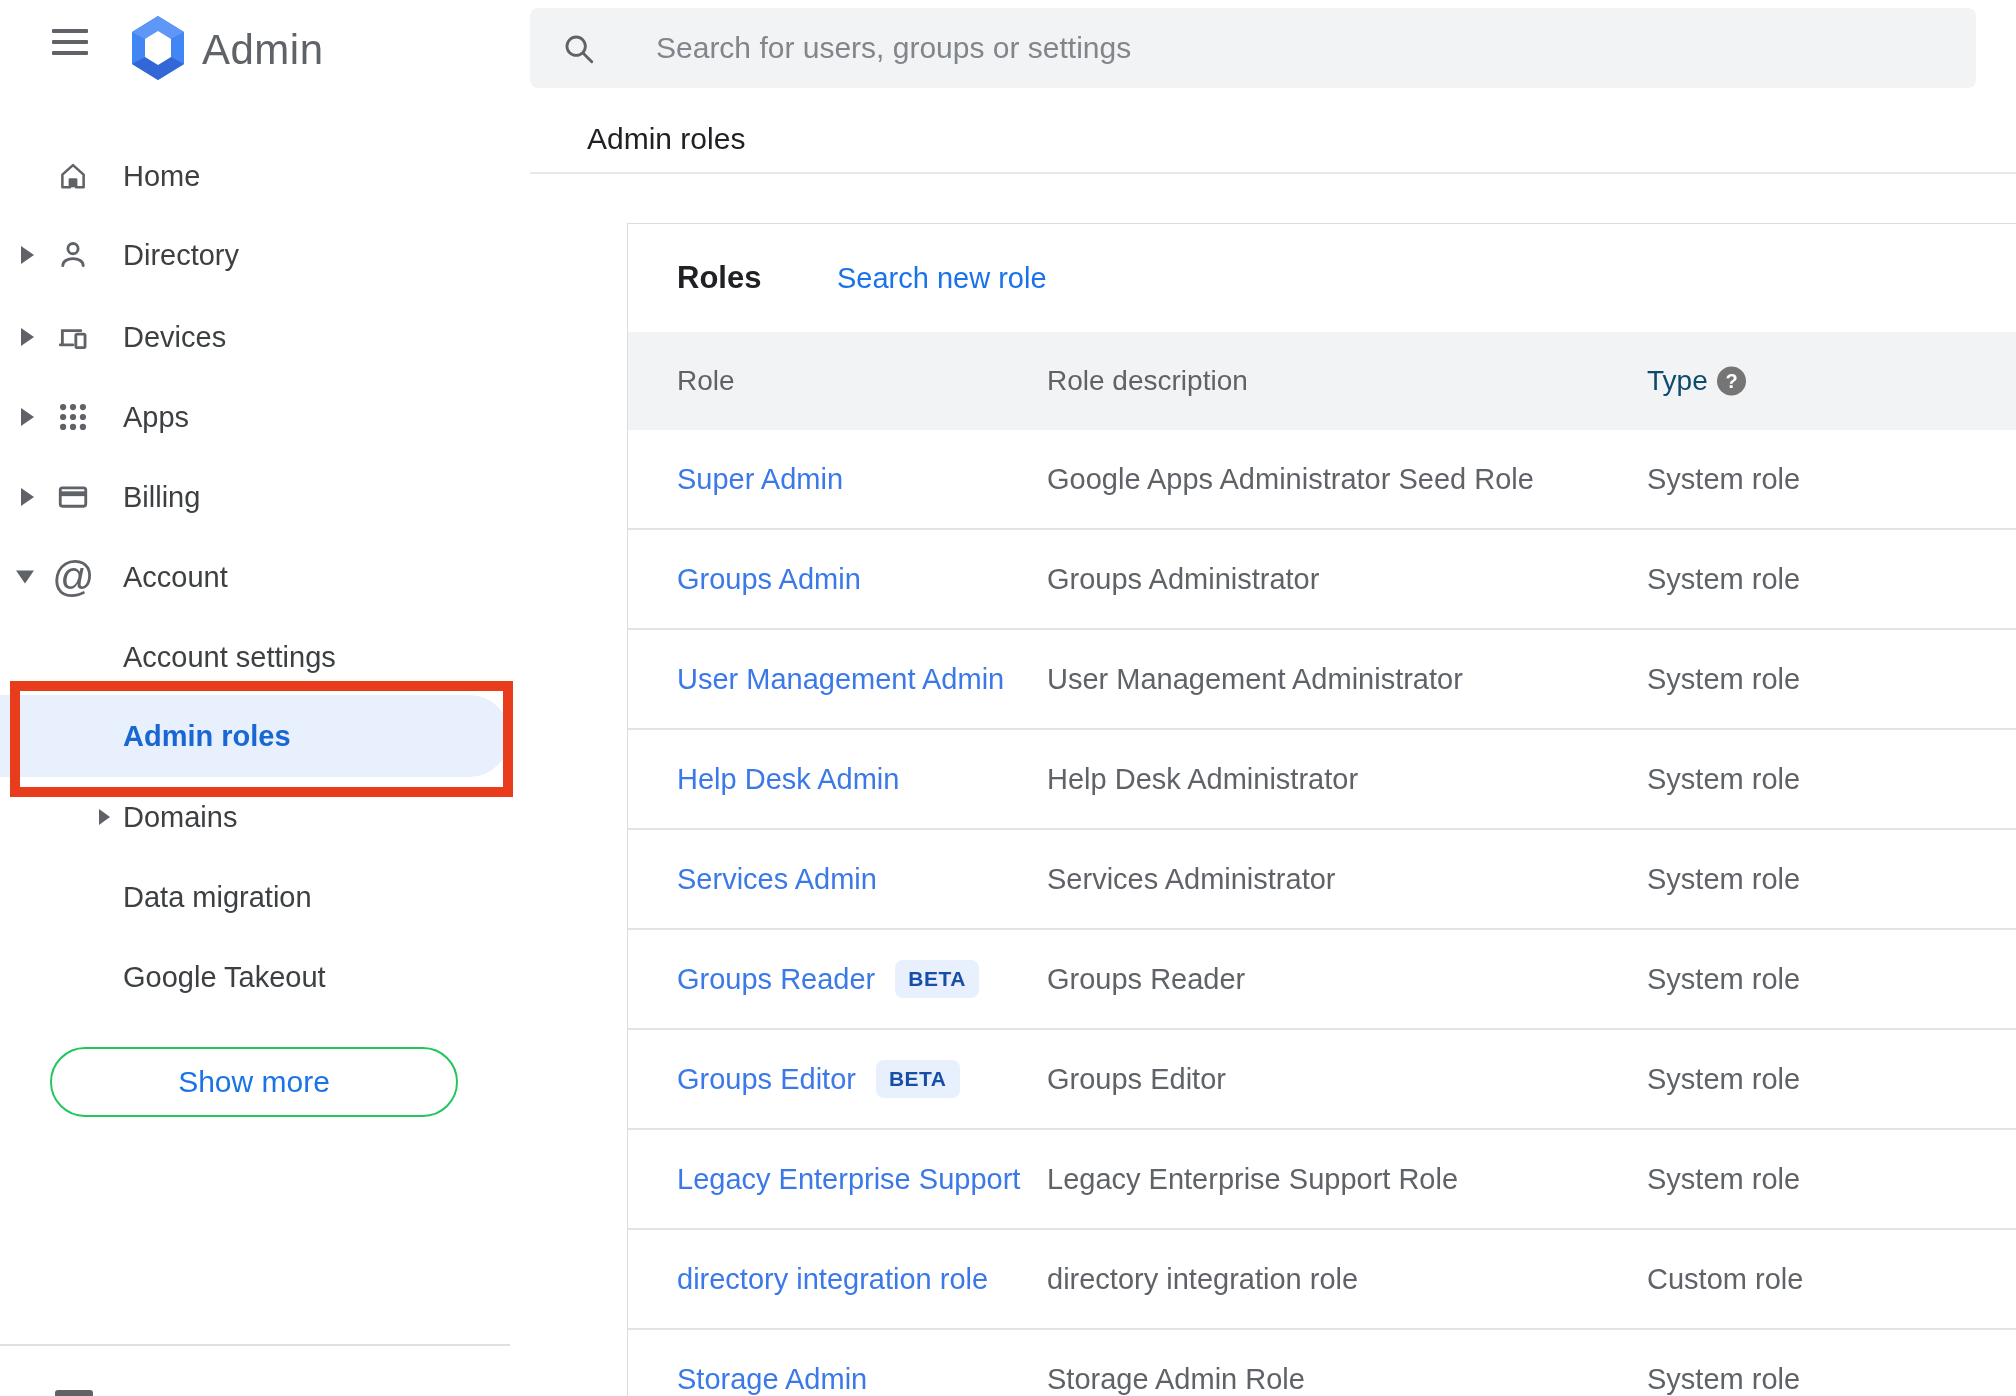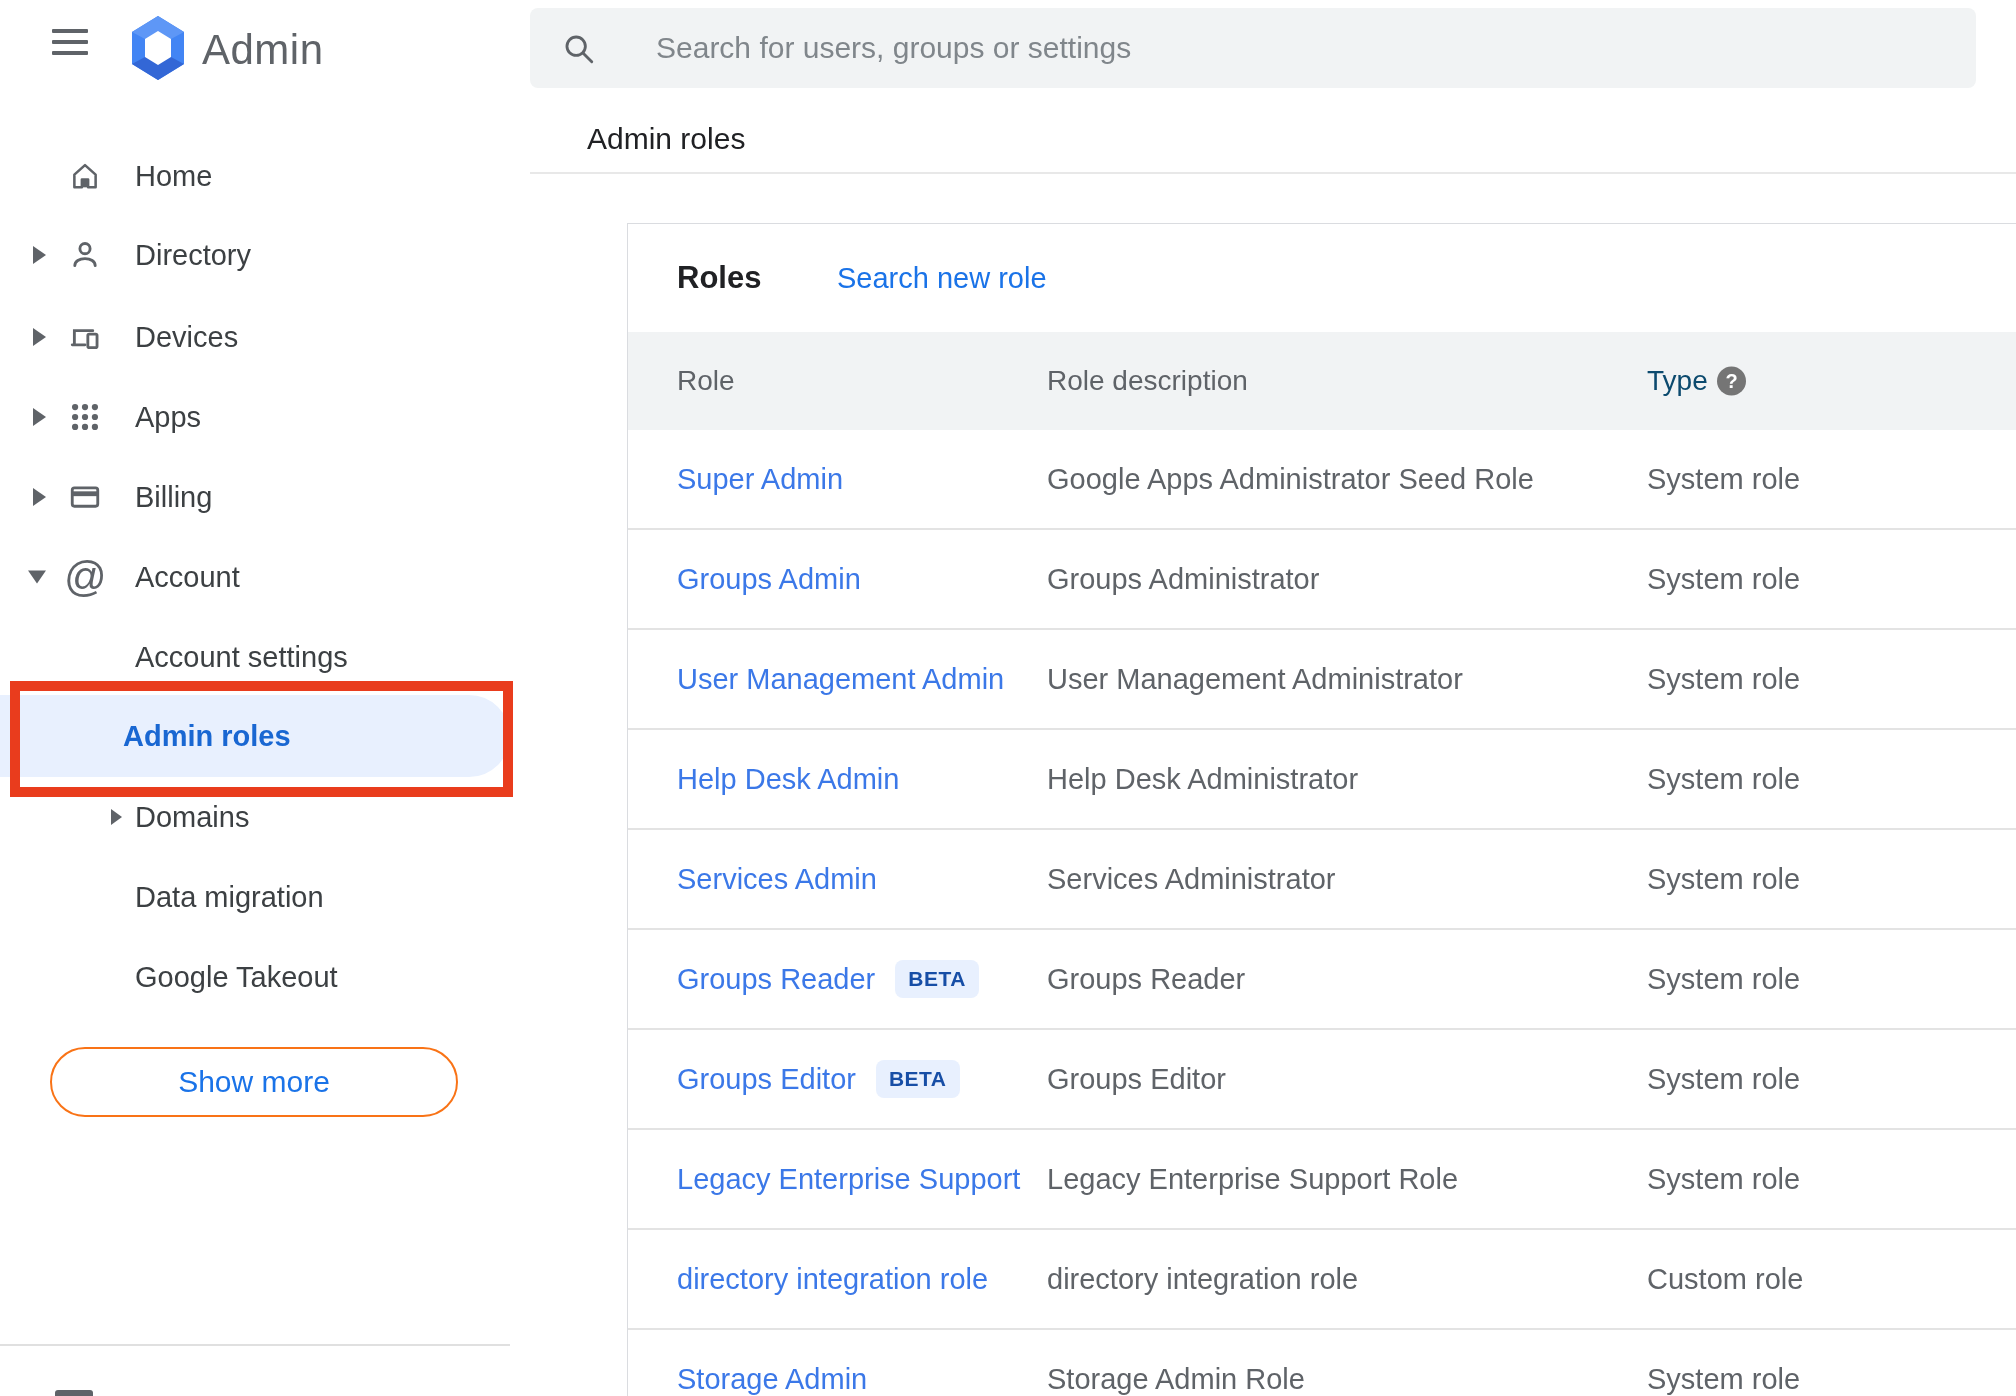--- a/index.html
+++ b/index.html
@@ -13,37 +13,37 @@
   .hamburger span{display:block;width:36px;height:4px;background:#5f6368;border-radius:1px;margin-bottom:7px;}
   .logo{position:absolute;left:128px;top:16px;width:60px;height:64px;}
   .logo-text{position:absolute;left:202px;top:26px;font-size:42px;color:#5f6368;letter-spacing:0.5px;}
   .searchbar{position:absolute;left:530px;top:8px;width:1446px;height:80px;background:#f1f3f4;border-radius:8px;}
   .search-icon{position:absolute;left:32px;top:24px;}
   .search-placeholder{position:absolute;left:126px;top:50%;transform:translateY(-50%);font-size:30px;color:#80868b;white-space:nowrap;}
   .breadcrumb{position:absolute;left:587px;top:122px;font-size:30px;color:#202124;}
   .top-divider{position:absolute;left:530px;top:172px;width:1486px;height:2px;background:#e8e8e8;}
 
   
-  .nav-item{position:absolute;left:12px;width:520px;height:82px;transform:translateY(-50%);cursor:pointer;text-align:right;}
+  .nav-item{position:absolute;left:0;width:520px;height:82px;transform:translateY(-50%);cursor:pointer;text-align:right;}
   .nav-arrow-r{position:absolute;left:21px;top:50%;transform:translateY(-50%);width:0;height:0;
     border-left:13px solid #5f6368;border-top:9px solid transparent;border-bottom:9px solid transparent;}
   .nav-arrow-d{position:absolute;left:16px;top:50%;transform:translateY(-50%);width:0;height:0;
     border-top:13px solid #5f6368;border-left:9px solid transparent;border-right:9px solid transparent;}
   .sub-arrow-r{position:absolute;left:99px;top:50%;transform:translateY(-50%);width:0;height:0;
     border-left:11px solid #5f6368;border-top:8px solid transparent;border-bottom:8px solid transparent;}
   .nav-icon{position:absolute;left:56px;top:50%;transform:translateY(-50%);width:34px;height:34px;color:#5f6368;}
   .nav-icon svg{display:block;}
   .at-glyph{position:absolute;left:52px;top:50%;transform:translateY(-50%);font-size:42px;color:#5f6368;font-weight:400;}
   .nav-label{position:absolute;left:123px;top:50%;transform:translateY(-50%);font-size:29px;color:#3c4043;white-space:nowrap;}
   .selected-pill{position:absolute;left:0;top:695px;width:510px;height:82px;background:#e8f0fe;border-radius:0 41px 41px 0;cursor:pointer;}
   .selected-pill .nav-label{color:#1967d2;font-weight:bold;}
   .red-annotation{position:absolute;left:10px;top:681px;width:503px;height:116px;box-sizing:border-box;
     border:10px solid #e93c1d;pointer-events:none;}
   .show-more{position:absolute;left:50px;top:1047px;width:408px;height:70px;box-sizing:border-box;
-    border:2px solid #f97316;border-radius:35px;background:#fff;display:flex;align-items:center;justify-content:center;
+    border:2px solid #22c55e;border-radius:35px;background:#fff;display:flex;align-items:center;justify-content:center;
     font-size:30px;color:#1a73e8;cursor:pointer;}
   .sidebar-bottom-divider{position:absolute;left:0;top:1344px;width:510px;height:2px;background:#e0e0e0;}
   .bottom-cut-icon{position:absolute;left:55px;top:1390px;width:38px;height:10px;background:#5f6368;border-radius:3px 3px 0 0;}
 
   
   .card{position:absolute;left:627px;top:223px;right:-3px;bottom:-12px;background:#fff;
     border:1px solid #dadce0;box-sizing:border-box;}
   .card-title{position:absolute;left:49px;top:54px;transform:translateY(-50%);font-size:31px;font-weight:bold;color:#202124;}
   .create-link{position:absolute;left:209px;top:54px;transform:translateY(-50%);font-size:29px;color:#1a73e8;cursor:pointer;white-space:nowrap;}
   .thead{position:absolute;left:0;right:0;top:108px;height:98px;background:#f1f3f4;}

